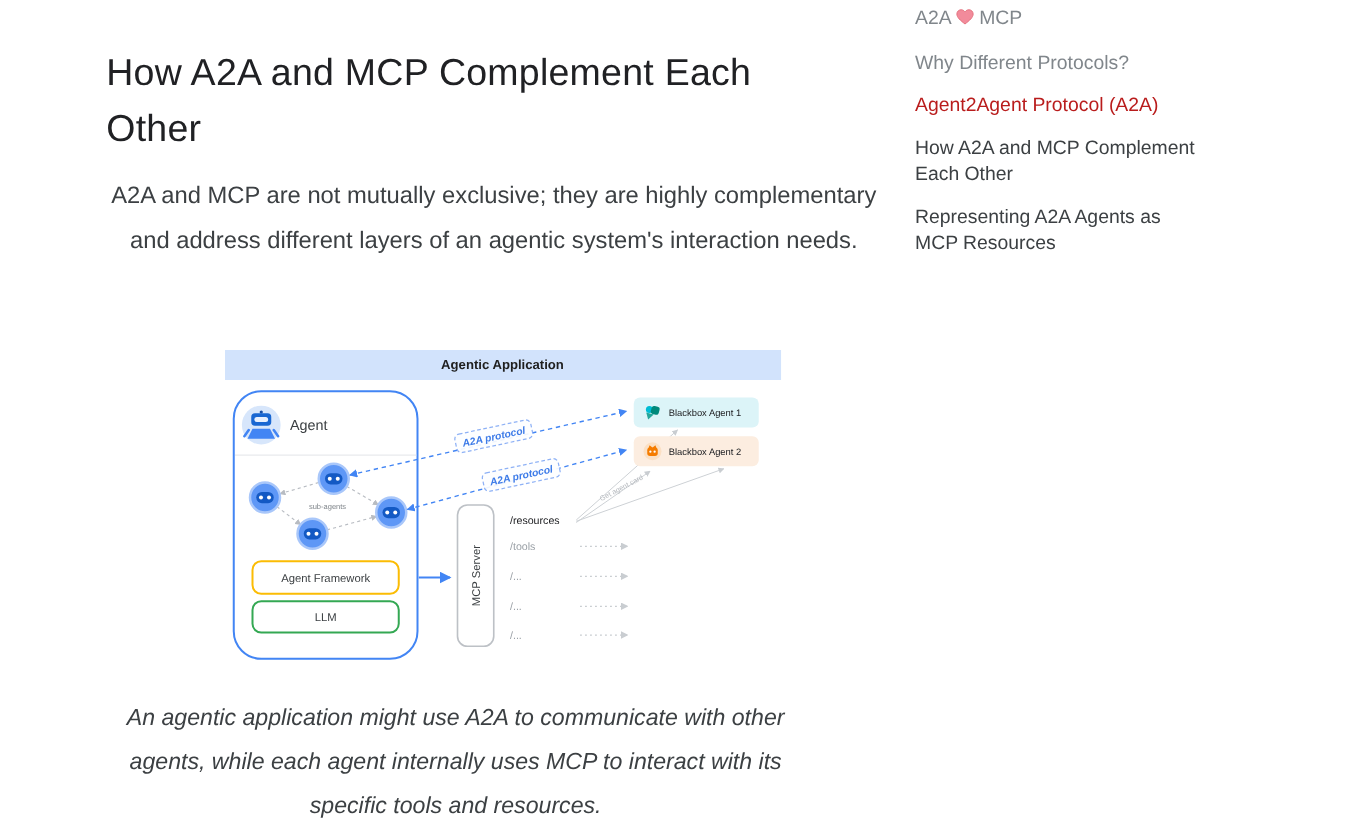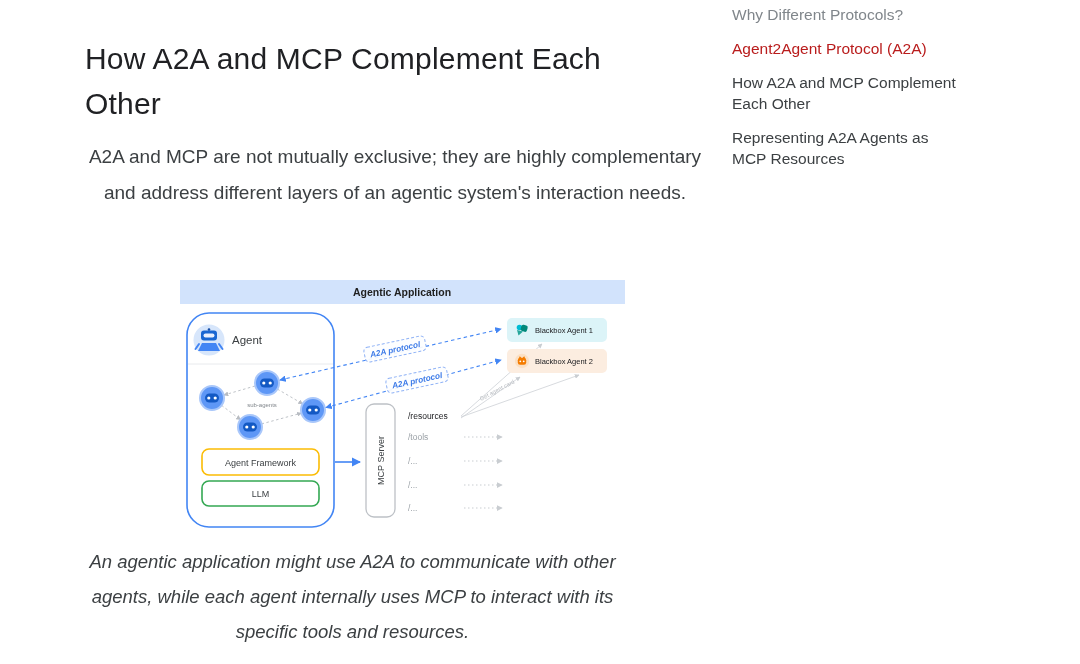--- a/index.html
+++ b/index.html
@@ -11,21 +11,21 @@
     position:absolute;left:85px;top:36px;width:570px;margin:0;
     font-size:30px;line-height:45px;font-weight:400;color:#202124;letter-spacing:.2px;
   }
   .intro{
     position:absolute;left:85px;top:139px;width:620px;margin:0;
     font-size:19px;line-height:36px;color:#3c4043;text-align:center;
   }
   figure.diagram{position:absolute;left:168px;top:268px;width:445px;height:252px;margin:12px;}
   svg{font-family:"Liberation Sans", sans-serif;}
   .caption{
-    position:absolute;left:80px;top:544px;width:545px;margin:0;
+    position:absolute;left:80px;top:544px;width:545px;margin:12px;
     font-size:18.5px;line-height:35px;font-style:italic;color:#3c4043;text-align:center;
   }
   .toc{position:absolute;left:732px;top:4px;width:232px;font-size:15.5px;line-height:21px;}
   .toc-title{font-weight:bold;color:#5f6368;margin-bottom:13px;}
   .toc-item{margin-bottom:13px;color:#80868b;cursor:pointer;}
   .toc-item.active{color:#b91c1c;}
   .toc-item.dark{color:#3c4043;}
   .toc-item.indent{padding-left:16px;}
   .heart{display:inline-block;vertical-align:-2px;margin:0 3px;}
 </style>
@@ -157,17 +157,22 @@
     <g transform="translate(237,100) rotate(-12)">
       <rect x="-31" y="-7.5" width="62" height="15" rx="4" fill="#FDFEFF" opacity="0.92" stroke="#85ABF5" stroke-width="1" stroke-dasharray="3 2"></rect>
       <text x="0" y="3.2" text-anchor="middle" font-size="8.2" font-weight="bold" font-style="italic" fill="#3D7BE8">A2A protocol</text>
     </g>
   </svg>
 </figure>
 
 <p class="caption">An agentic application might use A2A to communicate with other agents, while each agent internally uses MCP to interact with its specific tools and resources.</p>
 
 <aside class="toc">
+  <div class="toc-item">
+    <span>A2A</span><span class="heart"><svg width="16" height="15" viewBox="0 0 16 15">
+          <path d="M8,13.2 C4.4,10.4 1.5,8 1.5,5.2 C1.5,3.2 3.1,1.8 4.9,1.8 C6.1,1.8 7.2,2.4 8,3.5 C8.8,2.4 9.9,1.8 11.1,1.8 C12.9,1.8 14.5,3.2 14.5,5.2 C14.5,8 11.6,10.4 8,13.2 Z" fill="#F28B9B" stroke="#E5737F" stroke-width="0.8"></path>
+        </svg></span><span>MCP</span>
+  </div>
   <div class="toc-item">Why Different Protocols?</div>
   <div class="toc-item active">Agent2Agent Protocol (A2A)</div>
   <div class="toc-item dark">How A2A and MCP Complement Each Other</div>
   <div class="toc-item dark">Representing A2A Agents as MCP Resources</div>
 </aside>
 
 </body></html>

